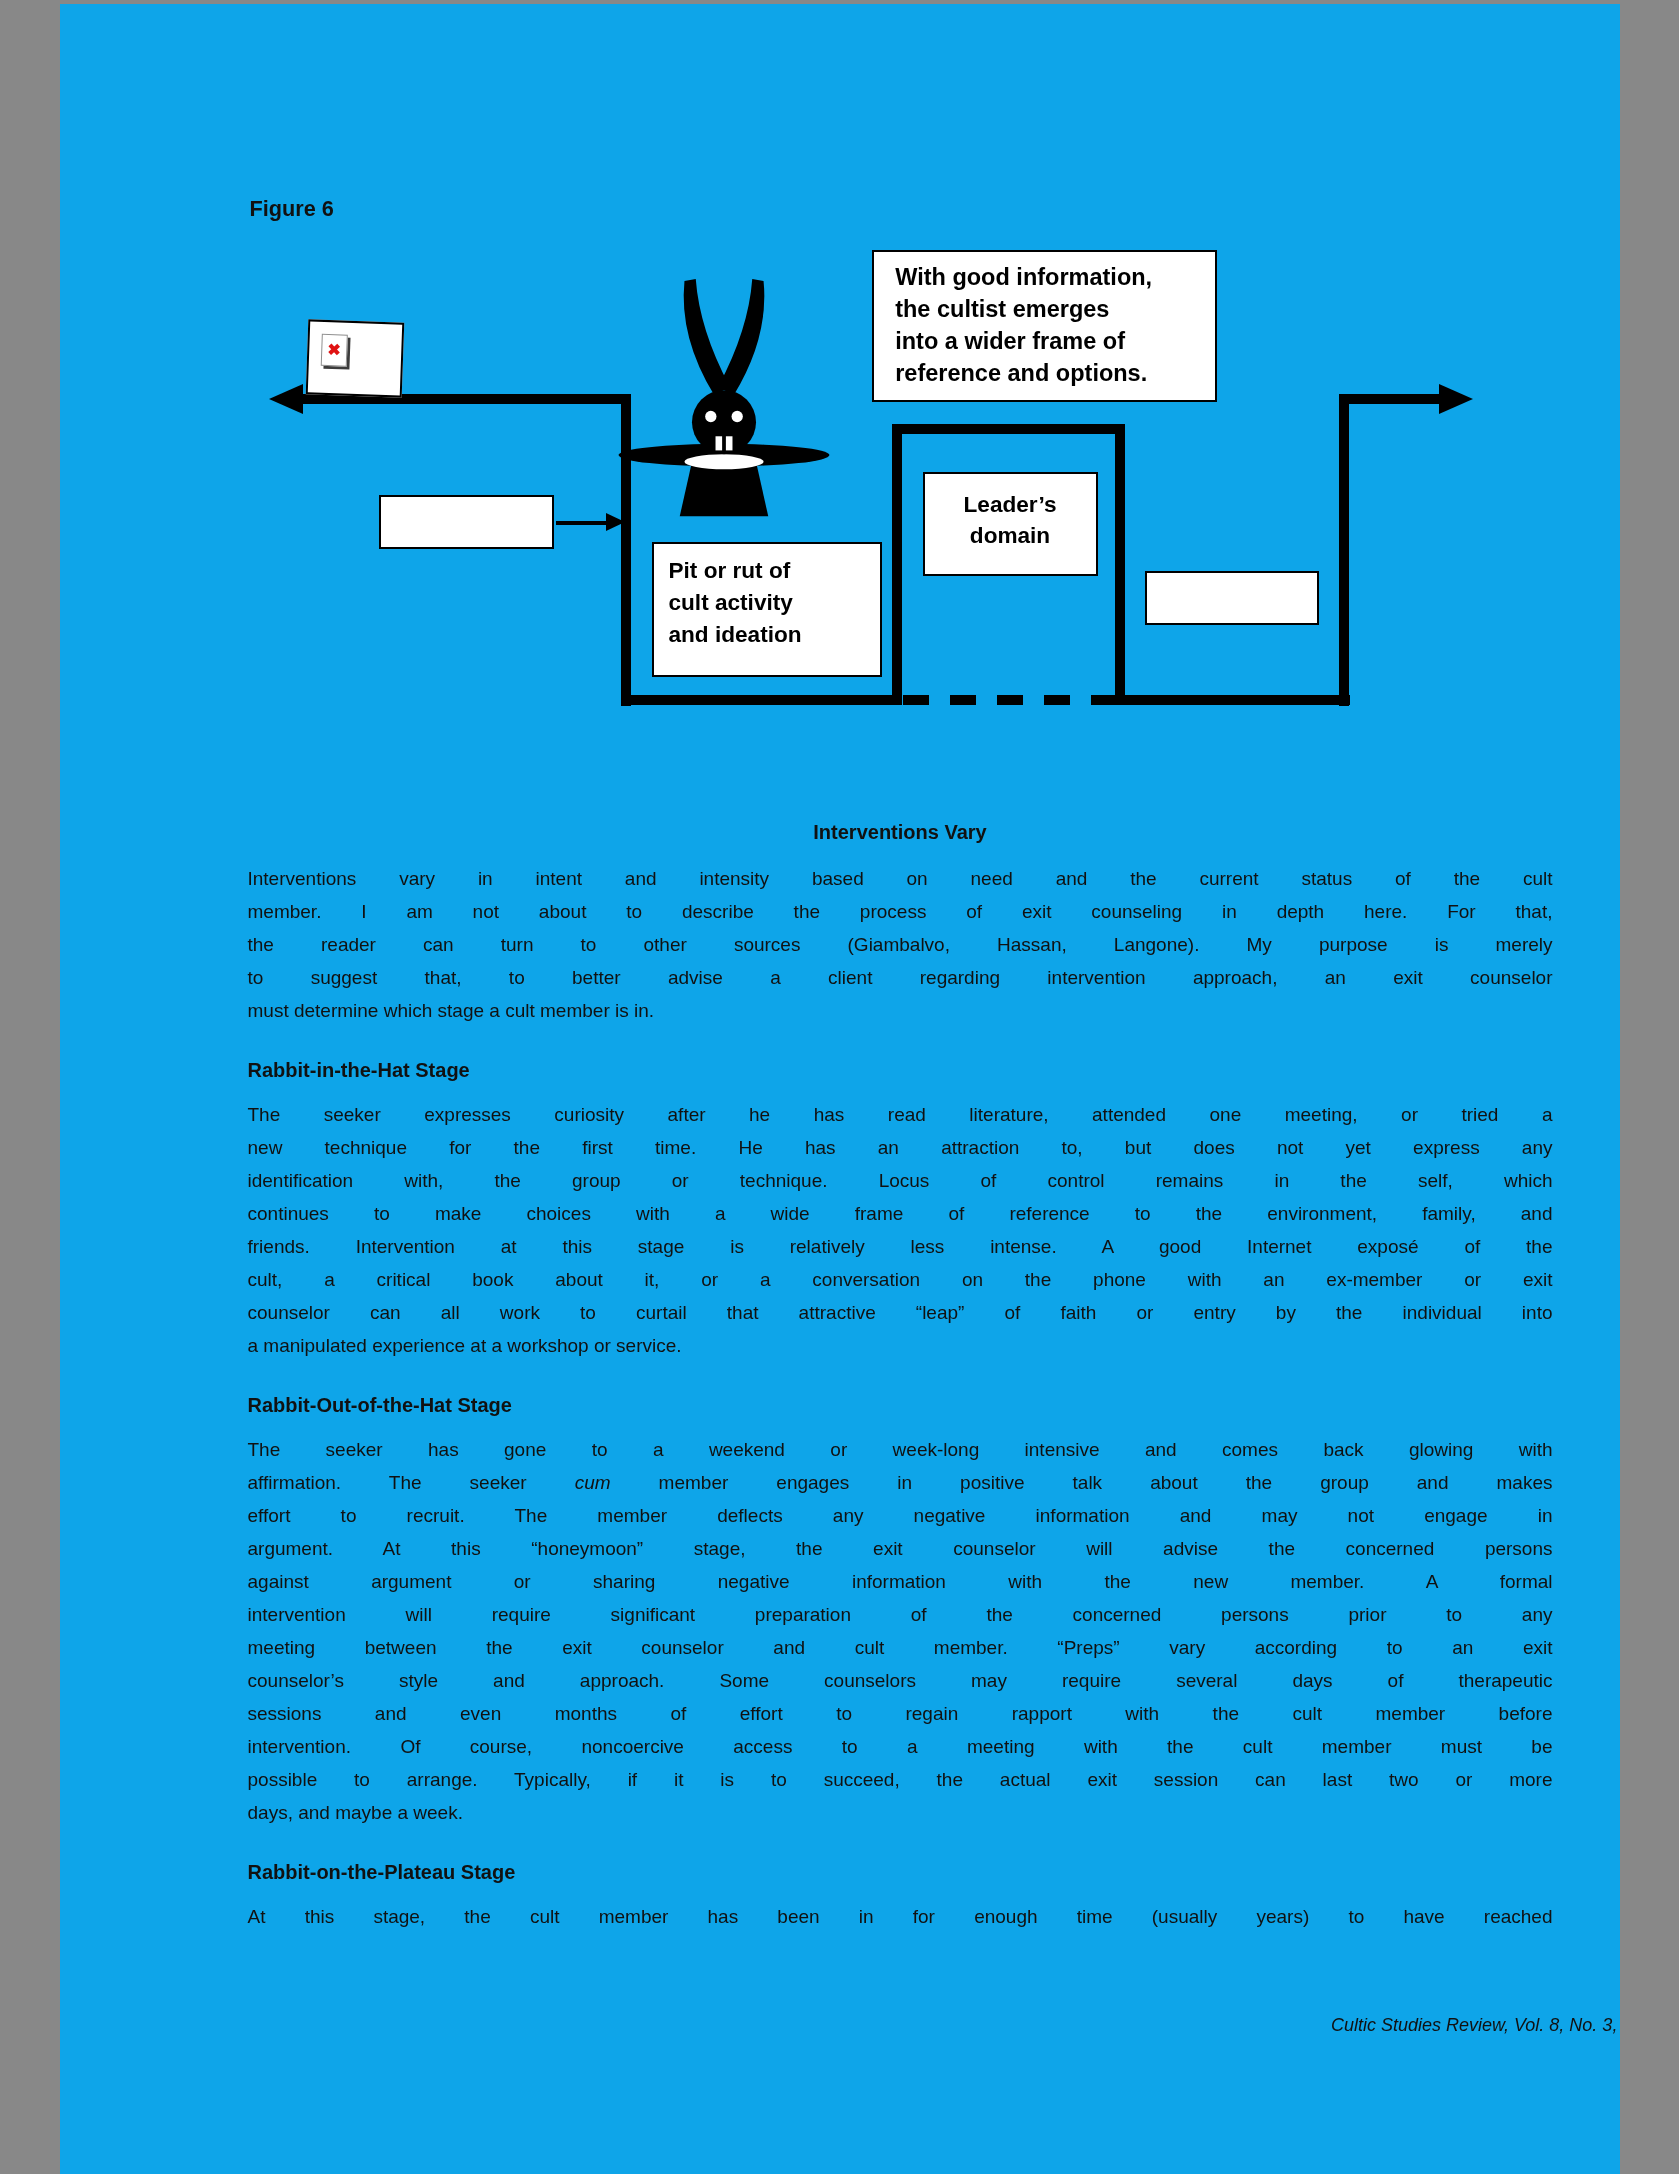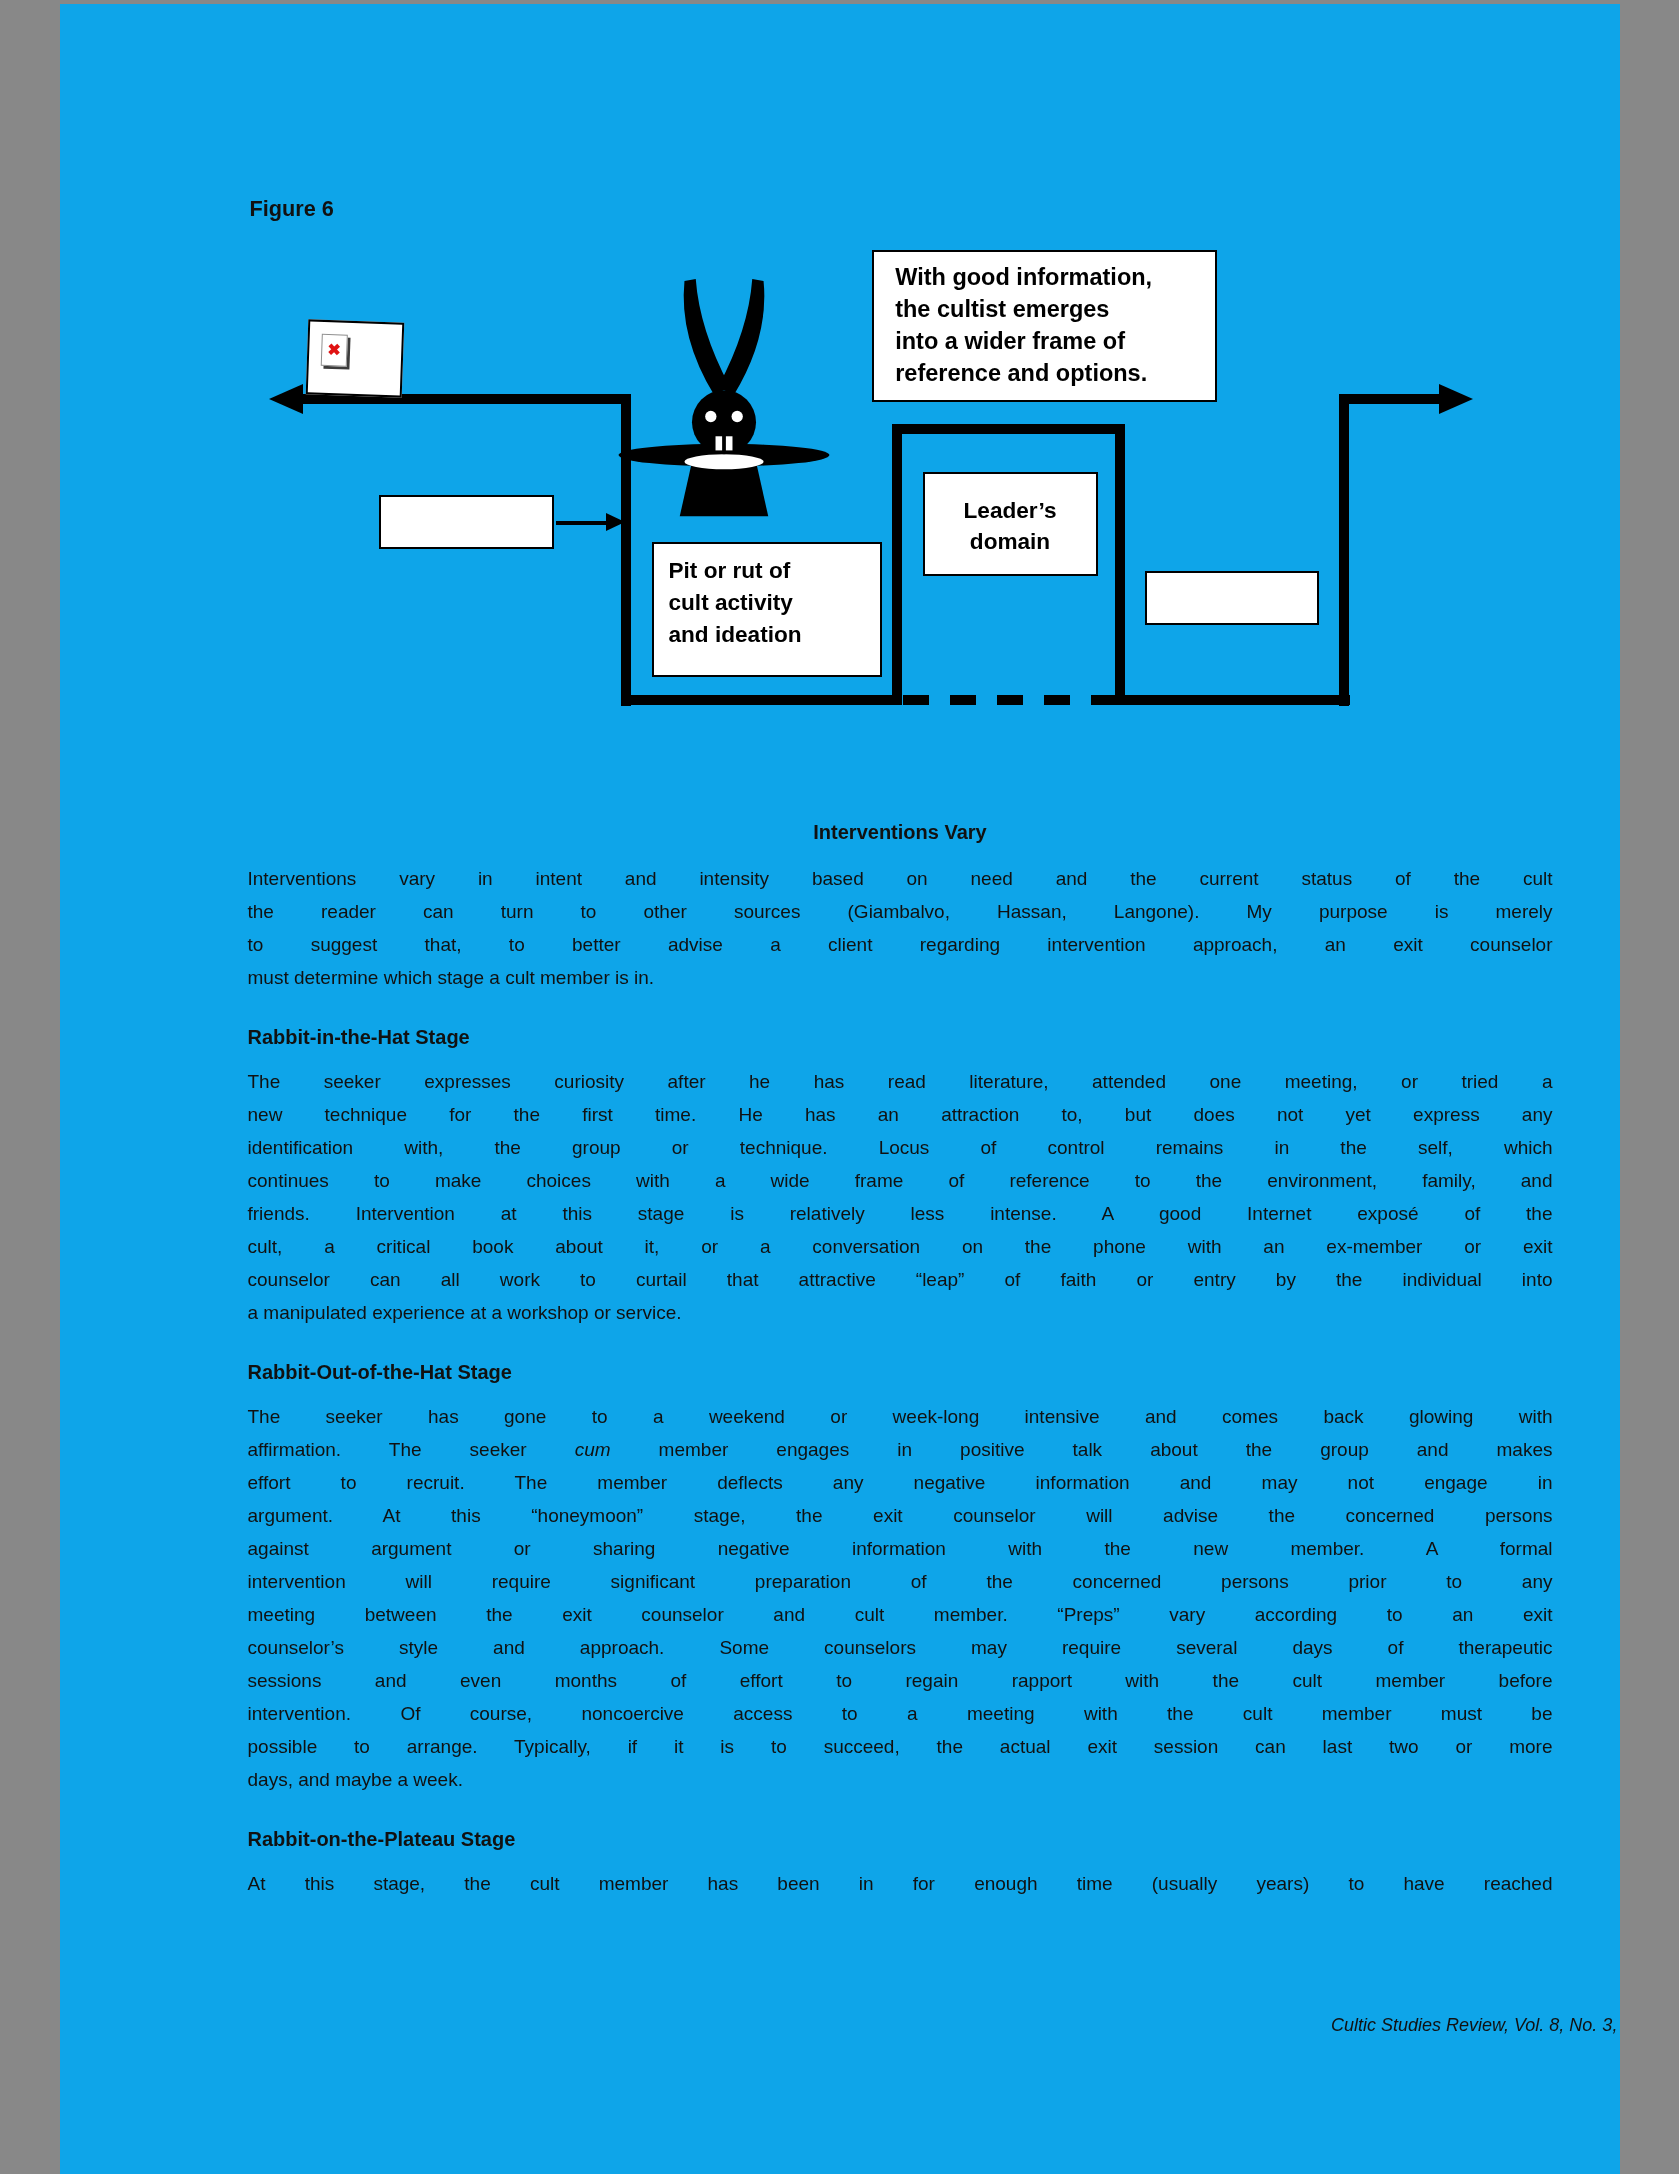--- a/index.html
+++ b/index.html
@@ -30,21 +30,21 @@
   .skewbox{left:247px;top:317px;width:96px;height:75px;transform:rotate(2deg);}
   .docicon{position:absolute;left:12.2px;top:12.2px;width:25.4px;height:32px;background:#fff;
     border:1.9px solid #8f8f8f;box-shadow:2.8px 2.8px 0 #3c3c3c;box-sizing:border-box;
     display:flex;align-items:center;justify-content:center;}
   .docicon span{color:#e01212;font-size:16px;font-weight:bold;line-height:1;}
   .embox1{left:319px;top:491px;width:175px;height:54px;}
   .embox2{left:1085px;top:567px;width:174px;height:54px;}
   .figtext{font-weight:bold;white-space:pre-line;color:#000;}
   .infobox{left:812px;top:246px;width:345px;height:152px;font-size:23.5px;line-height:32px;padding:9.4px 0 0 21.7px;}
   .pitbox{left:592px;top:538px;width:230px;height:135px;font-size:22.6px;line-height:32px;padding:11.3px 0 0 15px;}
-  .leaderbox{left:863px;top:468px;width:175px;height:104px;font-size:22.6px;line-height:31px;padding-top:21px;text-align:center;}
+  .leaderbox{left:863px;top:468px;width:175px;height:104px;font-size:22.6px;line-height:31px;padding-top:15px;text-align:center;}
   .rabbit{position:absolute;left:551px;top:275px;}
   
   .article{position:absolute;left:188px;top:817px;width:1305px;}
   .article h1{font-size:20px;font-weight:bold;text-align:center;margin:0 0 18px 0;}
   .article h2{font-size:20px;font-weight:bold;text-align:left;margin:32px 0 16px 0;}
   .para{width:100%;}
   .jline{font-size:19px;line-height:33px;text-align:justify;text-align-last:justify;}
   .jline.endline{text-align-last:left;}
   .footer{position:absolute;left:0;top:2011px;width:1680px;text-align:right;
     font-size:18px;font-style:italic;}
@@ -98,20 +98,21 @@
   <div class="bx figtext pitbox">Pit or rut of
 cult activity
 and ideation</div>
   <div class="bx figtext leaderbox">Leader’s
 domain</div>
 
   <div class="article">
     <h1>Interventions Vary</h1>
     <div class="para">
         <div class="jline">Interventions vary in intent and intensity based on need and the current status of the cult</div>
+        <div class="jline">member. I am not about to describe the process of exit counseling in depth here. For that,</div>
         <div class="jline">the reader can turn to other sources (Giambalvo, Hassan, Langone). My purpose is merely</div>
         <div class="jline">to suggest that, to better advise a client regarding intervention approach, an exit counselor</div>
         <div class="jline endline">must determine which stage a cult member is in.</div>
       </div>
 
     <h2>Rabbit-in-the-Hat Stage</h2>
     <div class="para">
         <div class="jline">The seeker expresses curiosity after he has read literature, attended one meeting, or tried a</div>
         <div class="jline">new technique for the first time. He has an attraction to, but does not yet express any</div>
         <div class="jline">identification with, the group or technique. Locus of control remains in the self, which</div>

